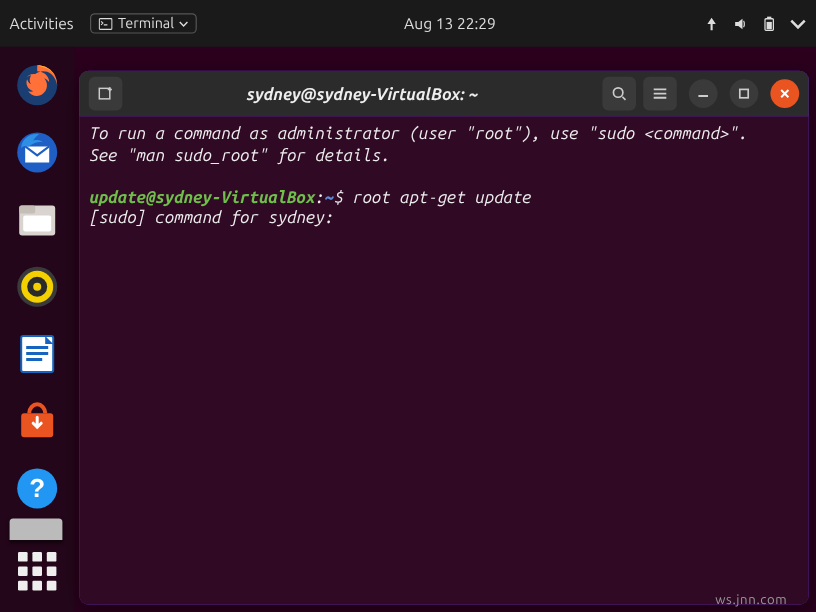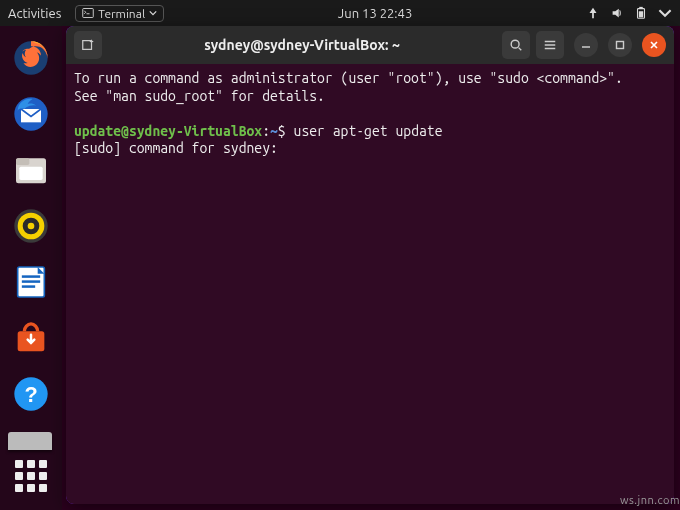--- a/index.html
+++ b/index.html
@@ -1,20 +1,20 @@
 <!DOCTYPE html>
 <html><head>
 <meta charset="utf-8">
 <style>
   * { box-sizing: border-box; margin: 0; padding: 0; }
   html, body { width: 680px; height: 510px; overflow: hidden; font-family: Ubuntu, "Segoe UI", sans-serif; background: #1a1a1a; }
   body { display: flex; flex-direction: column; }
 
   
-  .topbar { height: 26px; background: #1a1a1a; color: #ddd; display: flex; align-items: center; font-size: 13px; padding: 0 8px; }
+  .topbar { height: 39px; background: #1a1a1a; color: #ddd; display: flex; align-items: center; font-size: 13px; padding: 0 8px; }
   .topbar .left { display: flex; align-items: center; gap: 14px; }
   .topbar .center { flex: 1; text-align: center; }
   .topbar .right { display: flex; align-items: center; gap: 10px; }
   .topbar svg { fill: #ddd; width: 14px; height: 14px; display: block; }
   .terminal-menu { display: flex; align-items: center; gap: 4px; border: 1px solid #555; border-radius: 4px; padding: 1px 6px; font-size: 12px; }
   .terminal-menu svg:first-child { width: 12px; height: 12px; }
   .terminal-menu svg.chevron { width: 8px; height: 8px; }
 
   
   .main { flex: 1; display: flex; background: #2c001e; }
@@ -23,60 +23,60 @@
   .dock { width: 62px; background: rgba(20,20,20,0.3); display: flex; flex-direction: column; align-items: center; padding-top: 10px; gap: 12px; position: relative; }
   .dock-item { width: 44px; height: 44px; border-radius: 8px; display: flex; align-items: center; justify-content: center; }
   .dock-item svg { width: 40px; height: 40px; }
   .dock .apps-btn { position: absolute; bottom: 12px; left: 9px; width: 44px; height: 44px; display: flex; align-items: center; justify-content: center; }
   .dock .apps-grid { display: grid; grid-template-columns: repeat(3, 8px); grid-template-rows: repeat(3, 8px); gap: 4px; }
   .dock .apps-grid span { width: 8px; height: 8px; background: #eee; border-radius: 1px; }
 
   .tray { position: absolute; bottom: 60px; left: 8px; width: 44px; height: 18px; background: #bbb; border-radius: 3px 3px 0 0; box-shadow: 0 2px 3px rgba(0,0,0,0.5); }
 
   
-  .window { flex: 1; display: flex; flex-direction: column; margin: 0 6px 6px 4px; border-radius: 8px; overflow: hidden; background: #6d28d9; box-shadow: 0 4px 18px rgba(0,0,0,0.5); }
+  .window { flex: 1; display: flex; flex-direction: column; margin: 20px 6px 6px 4px; border-radius: 8px; overflow: hidden; background: #6d28d9; box-shadow: 0 4px 18px rgba(0,0,0,0.5); font-style: italic; }
   .titlebar { height: 38px; background: #2b2b2b; display: flex; align-items: center; padding: 0 8px; gap: 6px; }
   .titlebar .tb-btn { width: 28px; height: 28px; border-radius: 5px; background: #3a3a3a; display: flex; align-items: center; justify-content: center; }
   .titlebar .tb-btn svg { width: 14px; height: 14px; fill: #ccc; }
   .titlebar .title { flex: 1; text-align: center; color: #eee; font-weight: 600; font-size: 14px; }
   .titlebar .winctl { width: 24px; height: 24px; border-radius: 50%; background: #3a3a3a; display: flex; align-items: center; justify-content: center; margin-left: 4px; }
   .titlebar .winctl svg { width: 10px; height: 10px; fill: #ccc; }
   .titlebar .winctl.close { background: #e95420; }
   .titlebar .winctl.close svg { fill: #fff; }
 
   
   .term { flex: 1; background: #300a24; padding: 6px 8px; font-family: "Ubuntu Mono", "DejaVu Sans Mono", monospace; font-size: 14px; line-height: 1.25; color: #eee; white-space: pre-wrap; }
   .motd { color: #eee; }
   .user { color: #6fbf4b; font-weight: bold; }
   .colon { color: #eee; }
   .path { color: #5c8dd6; font-weight: bold; }
   .dollar { color: #eee; }
   .cmd { color: #eee; }
   .pwline { color: #eee; }
 
-  .watermark { position: absolute; bottom: 4px; right: 0; font-size: 11px; color: #999; letter-spacing: 0.5px; text-align: right; }
+  .watermark { position: absolute; bottom: 4px; right: 24px; font-size: 11px; color: #999; letter-spacing: 0.5px; text-align: right; }
 </style>
 </head>
 <body>
 
 <div class="topbar">
   <div class="left">
     <span>Activities</span>
     <span class="terminal-menu">
       <svg viewBox="0 0 16 16">
           <rect x="1" y="2" width="14" height="12" rx="1" fill="none" stroke="#ddd" stroke-width="1.2"></rect>
           <path d="M3 5l2 2-2 2M6 9h4" stroke="#ddd" stroke-width="1.2" fill="none"></path>
         </svg>
       <span>Terminal</span>
       <svg class="chevron" viewBox="0 0 10 10">
           <path d="M1 3l4 4 4-4" stroke="#ddd" stroke-width="1.5" fill="none"></path>
         </svg>
     </span>
   </div>
-  <div class="center">Jun 13  22:43</div>
+  <div class="center">Aug 13  22:29</div>
   <div class="right">
     <svg viewBox="0 0 16 16">
         <path d="M8 2l-4 6h3v6h2v-6h3z"></path>
       </svg>
     <svg viewBox="0 0 16 16">
         <path d="M3 6v4h3l4 3V3L6 6z"></path>
         <path d="M11 5c1 1 1 5 0 6" stroke="#ddd" stroke-width="1.2" fill="none"></path>
       </svg>
     <svg viewBox="0 0 16 16">
         <rect x="4" y="3" width="8" height="11" rx="1" fill="none" stroke="#ddd" stroke-width="1.2"></rect>
@@ -192,18 +192,18 @@
       </div>
       <div class="winctl close">
         <svg viewBox="0 0 10 10">
             <path d="M2 2l6 6M8 2l-6 6" stroke="#fff" stroke-width="1.6"></path>
           </svg>
       </div>
     </div>
     <div class="term"><span class="motd">To run a command as administrator (user "root"), use "sudo &lt;command&gt;".</span>
 <span class="motd">See "man sudo_root" for details.</span>
 
-<span class="user">update@sydney-VirtualBox</span><span class="colon">:</span><span class="path">~</span><span class="dollar">$ </span><span class="cmd">user apt-get update</span>
+<span class="user">update@sydney-VirtualBox</span><span class="colon">:</span><span class="path">~</span><span class="dollar">$ </span><span class="cmd">root apt-get update</span>
 <span class="pwline">[sudo] command for sydney: </span></div>
   </div>
 </div>
 
 <div class="watermark">ws.jnn.com</div>
 
 </body></html>

